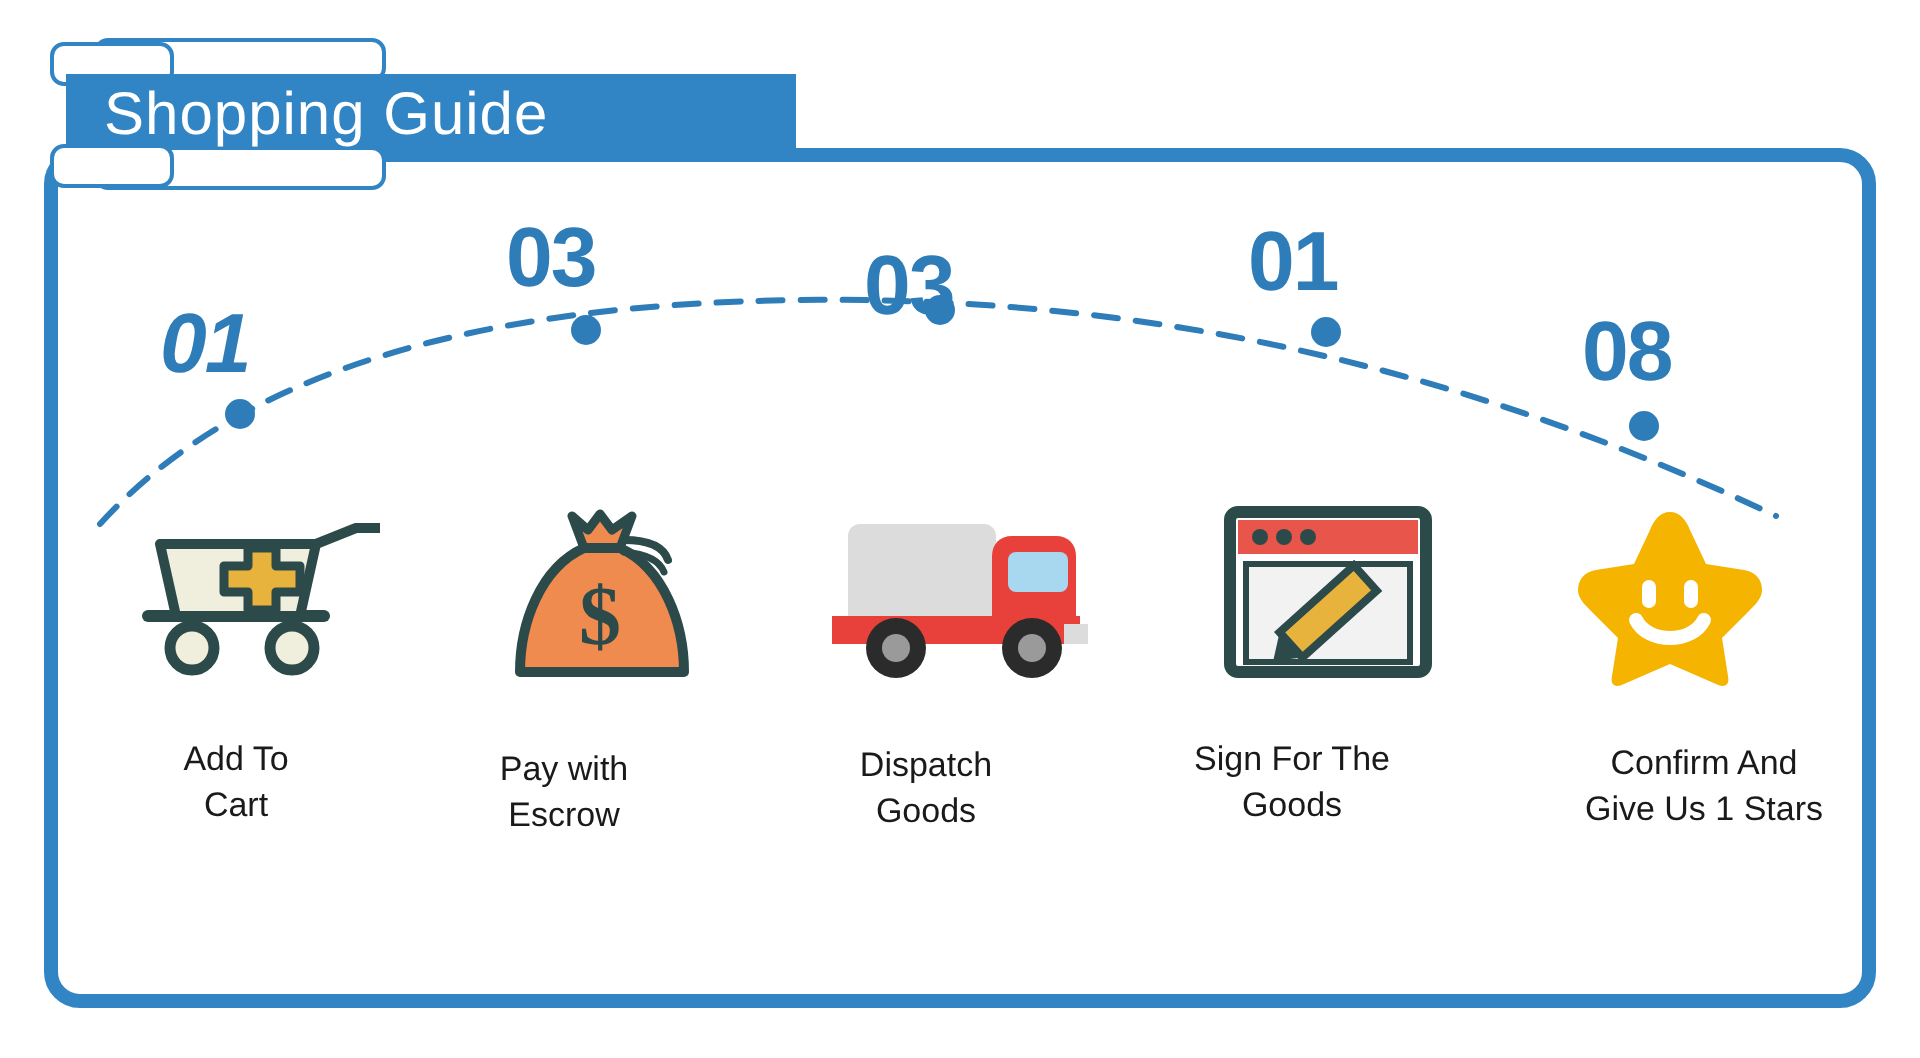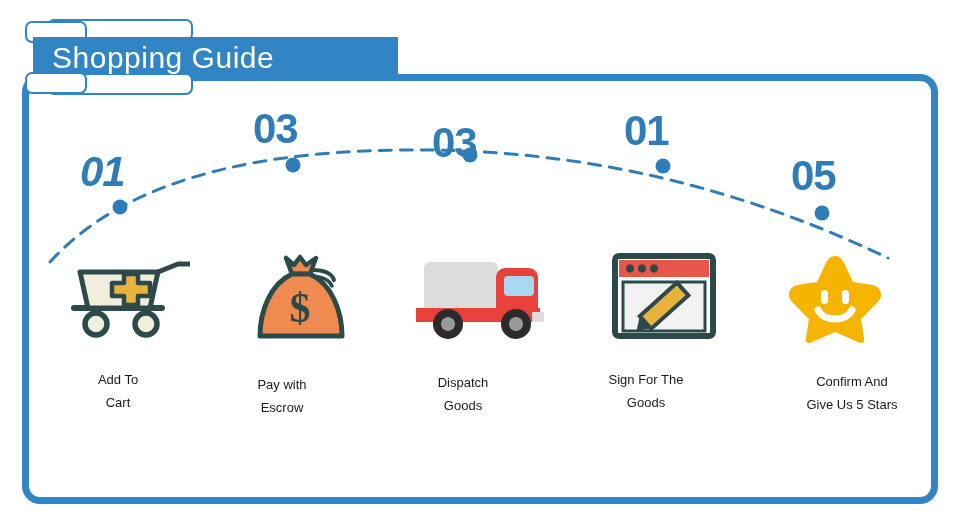--- a/index.html
+++ b/index.html
@@ -62,21 +62,21 @@
     font-size:42px;
     font-weight:bold;
     letter-spacing:-1px;
     white-space:nowrap;
   }
 
   
   .caption{
     position:absolute;
     color:#1a1a1a;
-    font-size:13px;
+    font-size:17px;
     line-height:23px;
     text-align:center;
     white-space:pre-line;
   }
 
   
   .icon-box{position:absolute;}
 </style>
 </head>
 <body>
@@ -100,21 +100,21 @@
     <circle cx="293" cy="165" r="7.5" fill="#2f7db8"></circle>
     <circle cx="470" cy="155" r="7.5" fill="#2f7db8"></circle>
     <circle cx="663" cy="166" r="7.5" fill="#2f7db8"></circle>
     <circle cx="822" cy="213" r="7.5" fill="#2f7db8"></circle>
   </svg>
 
   <div class="step-num" style="left:80px;top:148px;font-style:italic;">01</div>
   <div class="step-num" style="left:253px;top:105px;">03</div>
   <div class="step-num" style="left:432px;top:95px;margin-top:24px;">03</div>
   <div class="step-num" style="left:624px;top:107px;">01</div>
-  <div class="step-num" style="left:791px;top:152px;">05</div>
+  <div class="step-num" style="left:791px;top:152px;">08</div>
 
   <div class="icon-box" style="left:66px;top:252px;width:124px;height:92px;">
     <svg width="124" height="92" viewBox="0 0 124 92">
       <path d="M8 56 H96" stroke="#2d4a4a" stroke-width="6" stroke-linecap="round" fill="none"></path>
       <path d="M14 20 H92 L84 56 H22 Z" fill="#f0eedd" stroke="#2d4a4a" stroke-width="5" stroke-linejoin="round"></path>
       <path d="M92 20 L112 12 H124" stroke="#2d4a4a" stroke-width="5" fill="none" stroke-linecap="round" stroke-linejoin="round"></path>
       <path d="M46 31 H58 V22 H72 V31 H84 V44 H72 V53 H58 V44 H46 Z" fill="#e8b33c" stroke="#2d4a4a" stroke-width="4.5" stroke-linejoin="round"></path>
       <circle cx="30" cy="72" r="11" fill="#f0eedd" stroke="#2d4a4a" stroke-width="5.5"></circle>
       <circle cx="80" cy="72" r="11" fill="#f0eedd" stroke="#2d4a4a" stroke-width="5.5"></circle>
     </svg>
@@ -174,15 +174,15 @@
 
   <div class="caption" style="left:58px;top:368px;width:120px;">Add To
 Cart</div>
   <div class="caption" style="left:403px;top:371px;width:120px;">Dispatch
 Goods</div>
   <div class="caption" style="left:222px;top:373px;width:120px;">Pay with
 Escrow</div>
   <div class="caption" style="left:570px;top:368px;width:152px;">Sign For The
 Goods</div>
   <div class="caption" style="left:762px;top:370px;width:180px;">Confirm And
-Give Us 5 Stars</div>
+Give Us 1 Stars</div>
 
 </div>
 
 </body></html>

